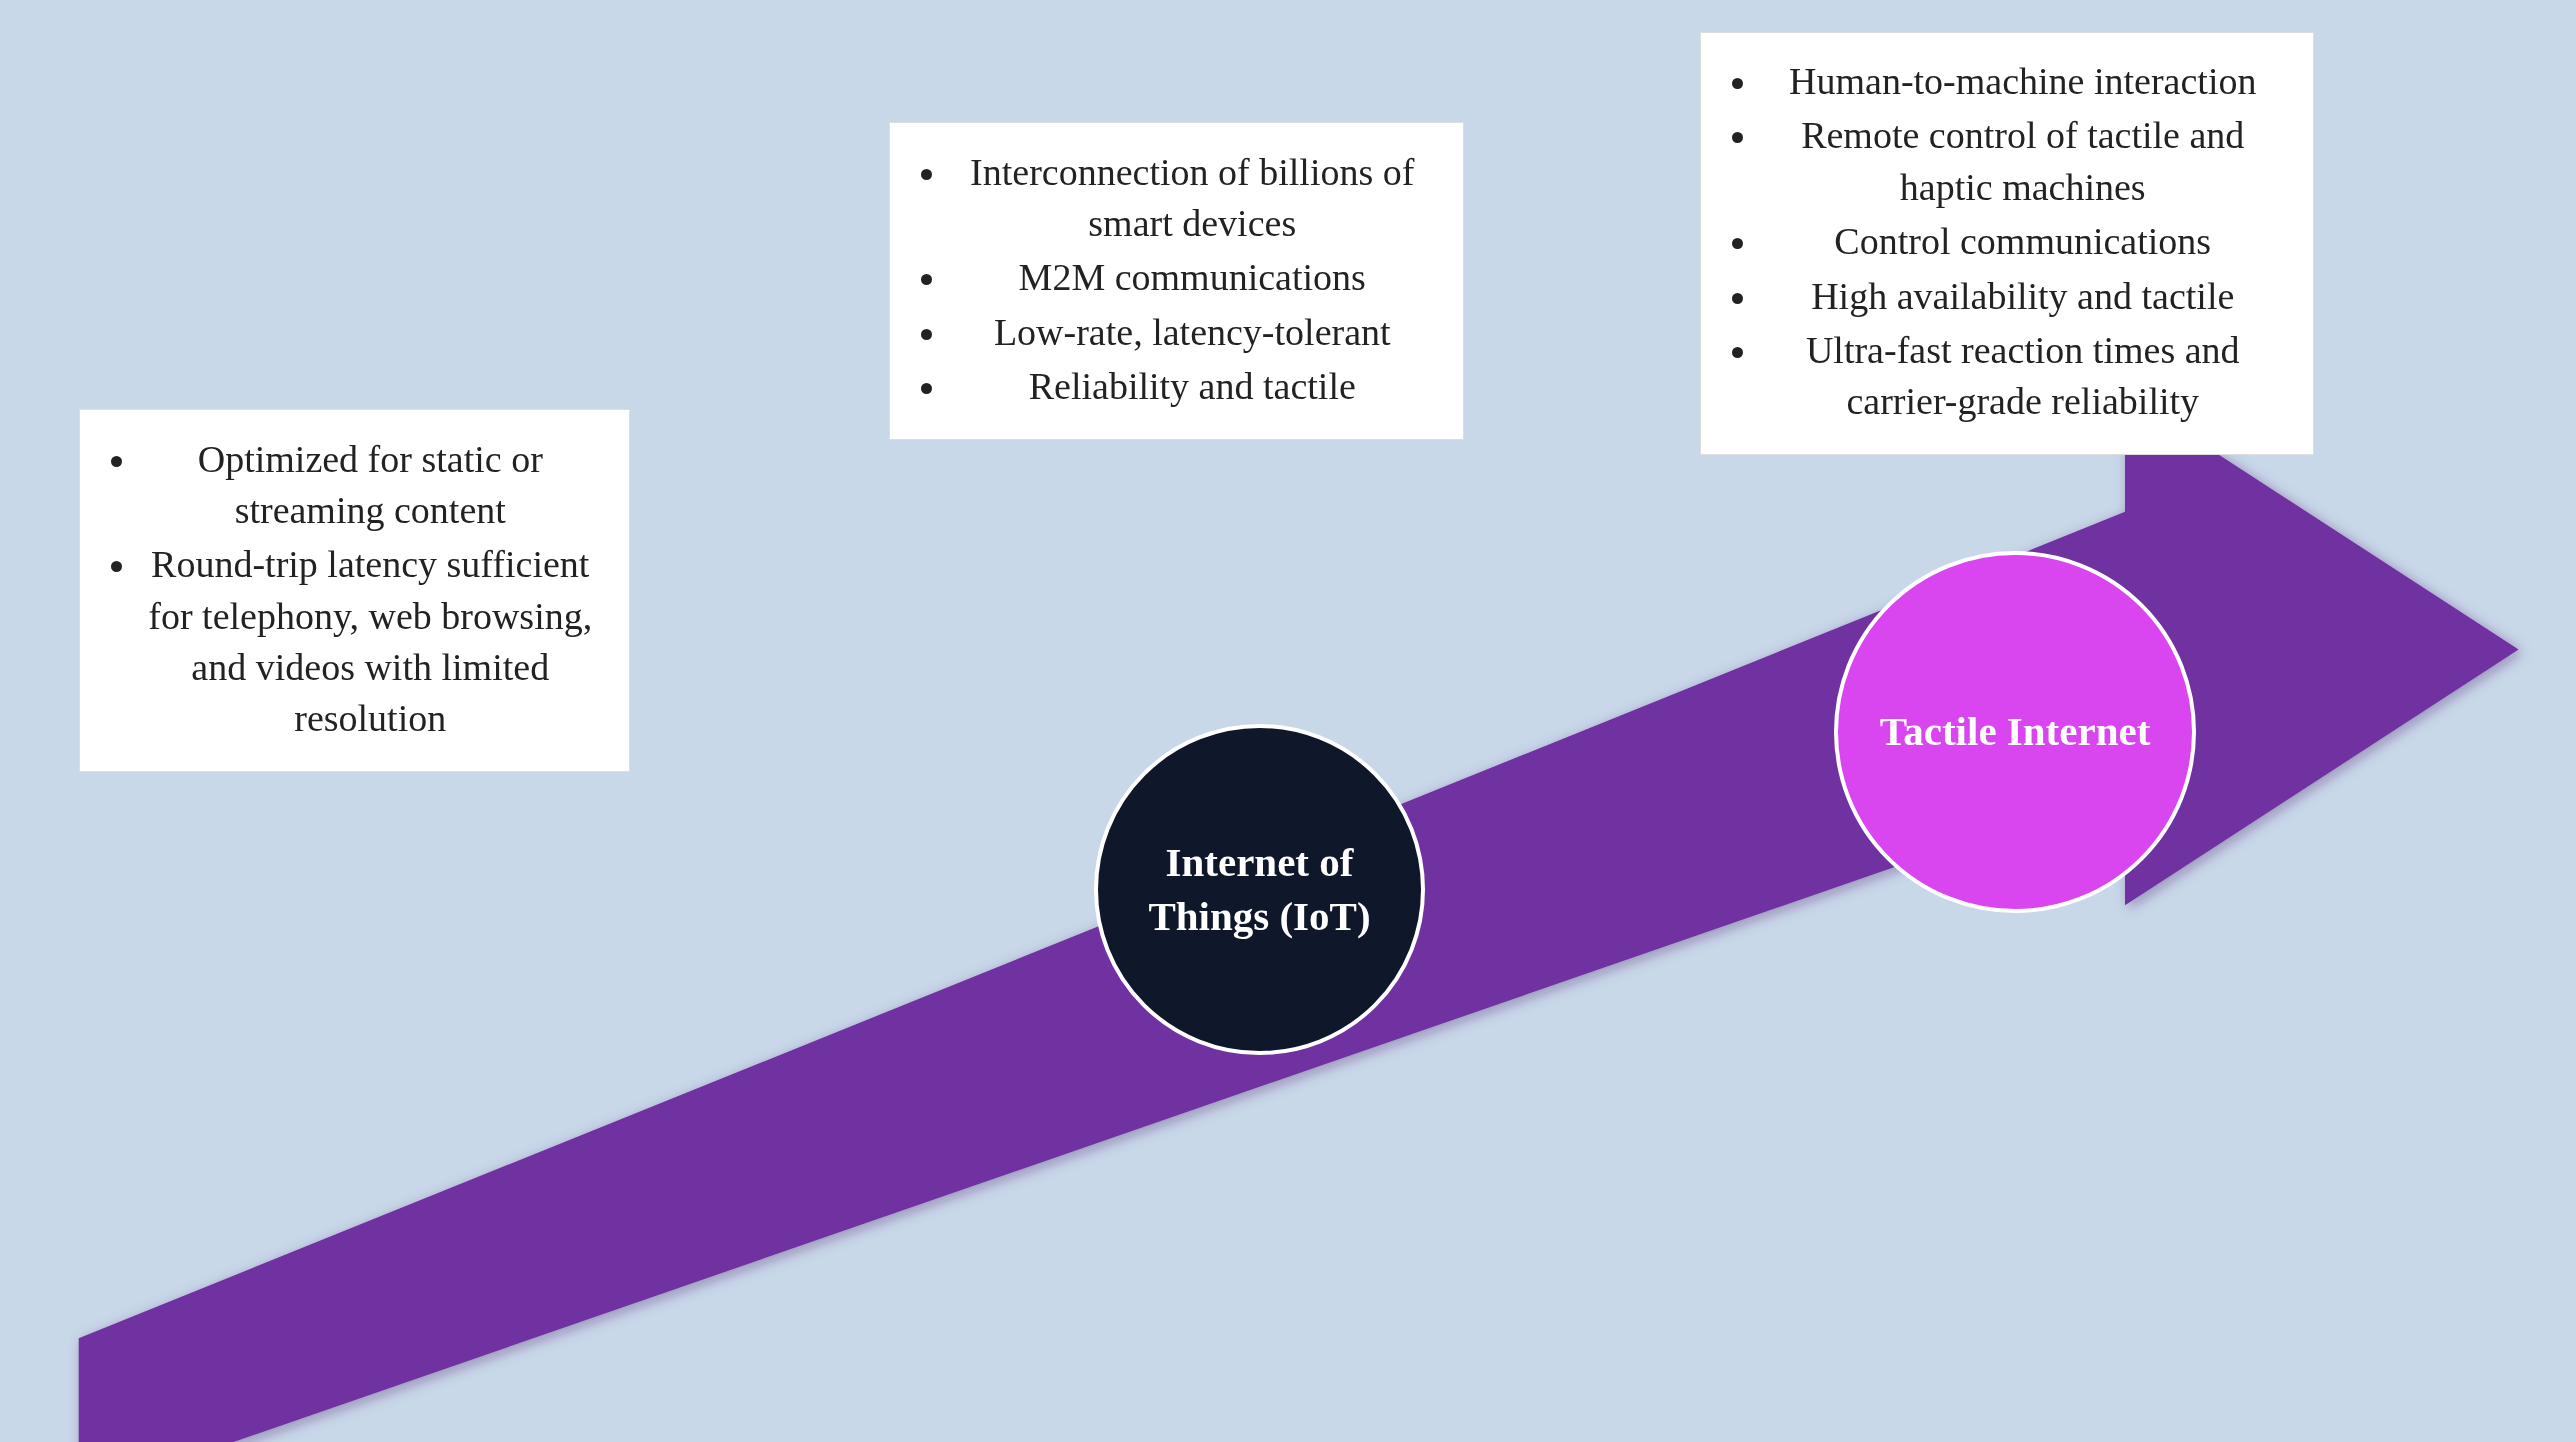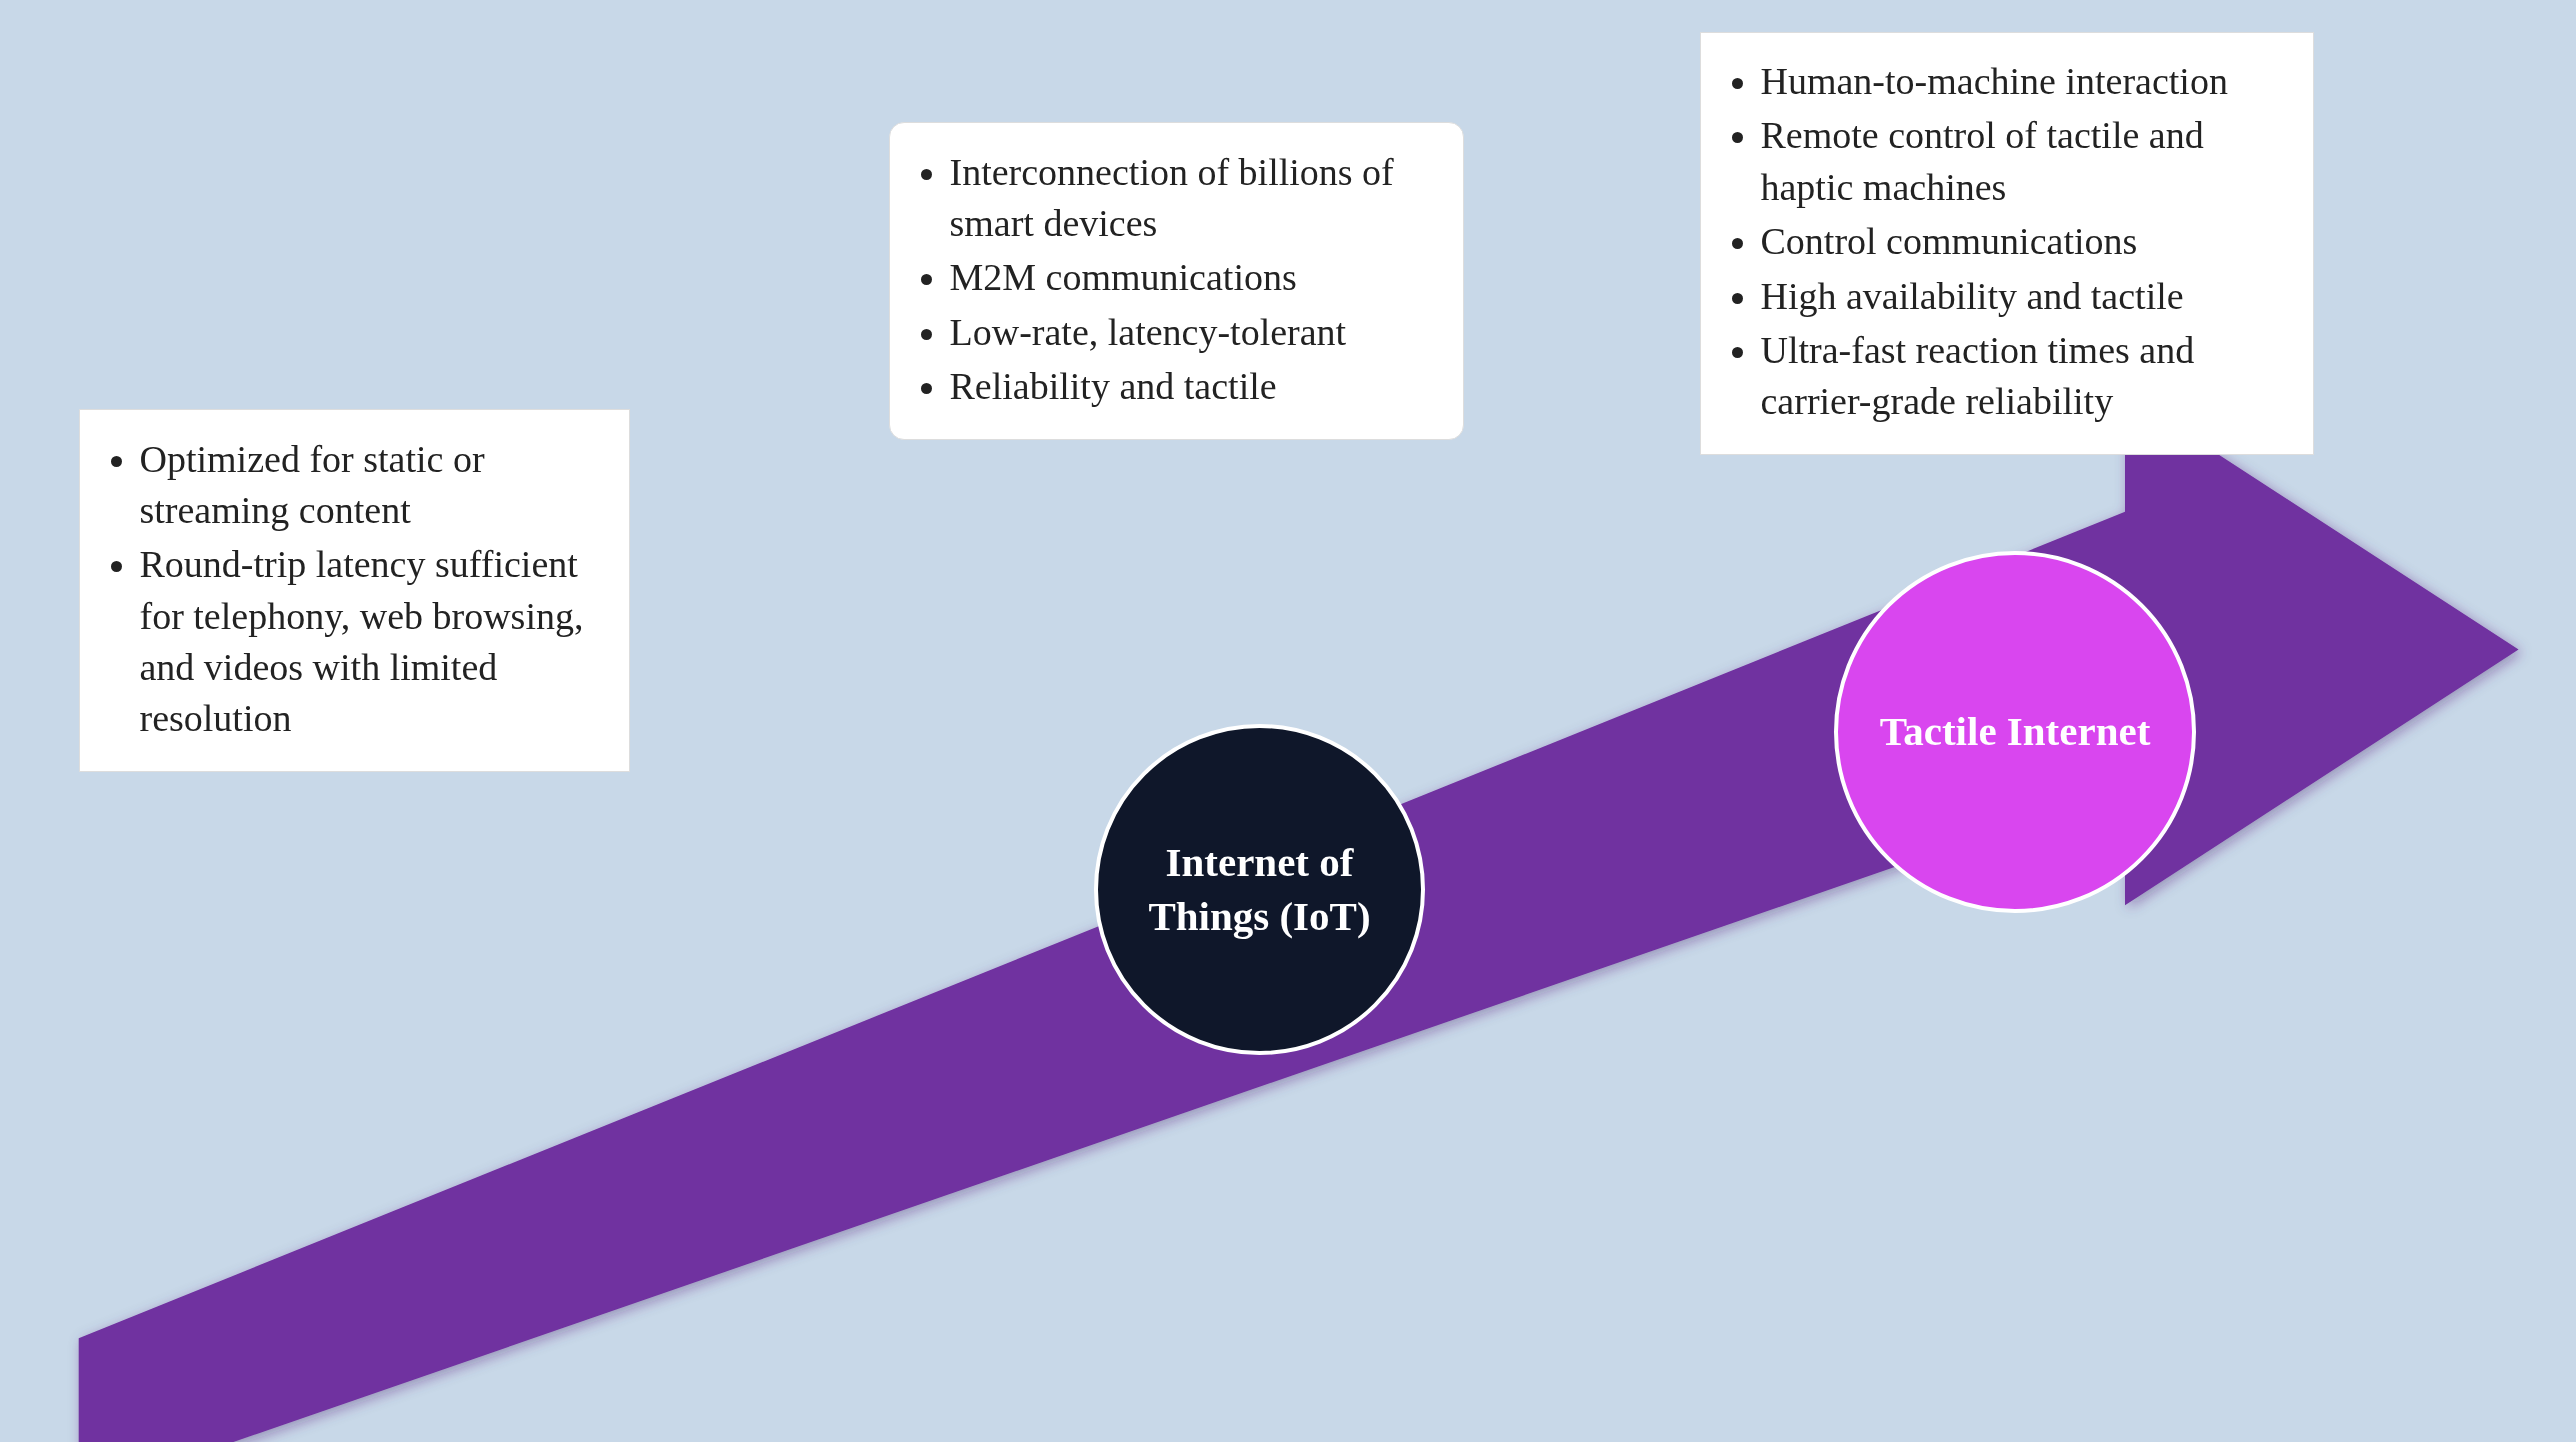--- a/index.html
+++ b/index.html
@@ -33,20 +33,21 @@
     .info-box {
       position: absolute;
       background: white;
       padding: 23.6px 28px;
       border: 0.8px solid #ddd;
     }
 
     .info-box ul {
       list-style: disc;
       padding-left: 31.5px;
+      text-align: center;
     }
 
     .info-box ul li {
       font-size: 38px;
       line-height: 1.35;
       color: #222;
       margin-bottom: 3.1px;
     }
 
     
@@ -54,21 +55,20 @@
       left: 79px;
       top: 409px;
       width: 551px;
     }
 
     
     .box-iot {
       left: 889px;
       top: 122px;
       width: 575px;
-      border-radius: 15px;
     }
 
     
     .box-tactile {
       left: 1700px;
       top: 31.5px;
       width: 614px;
     }
 
     

